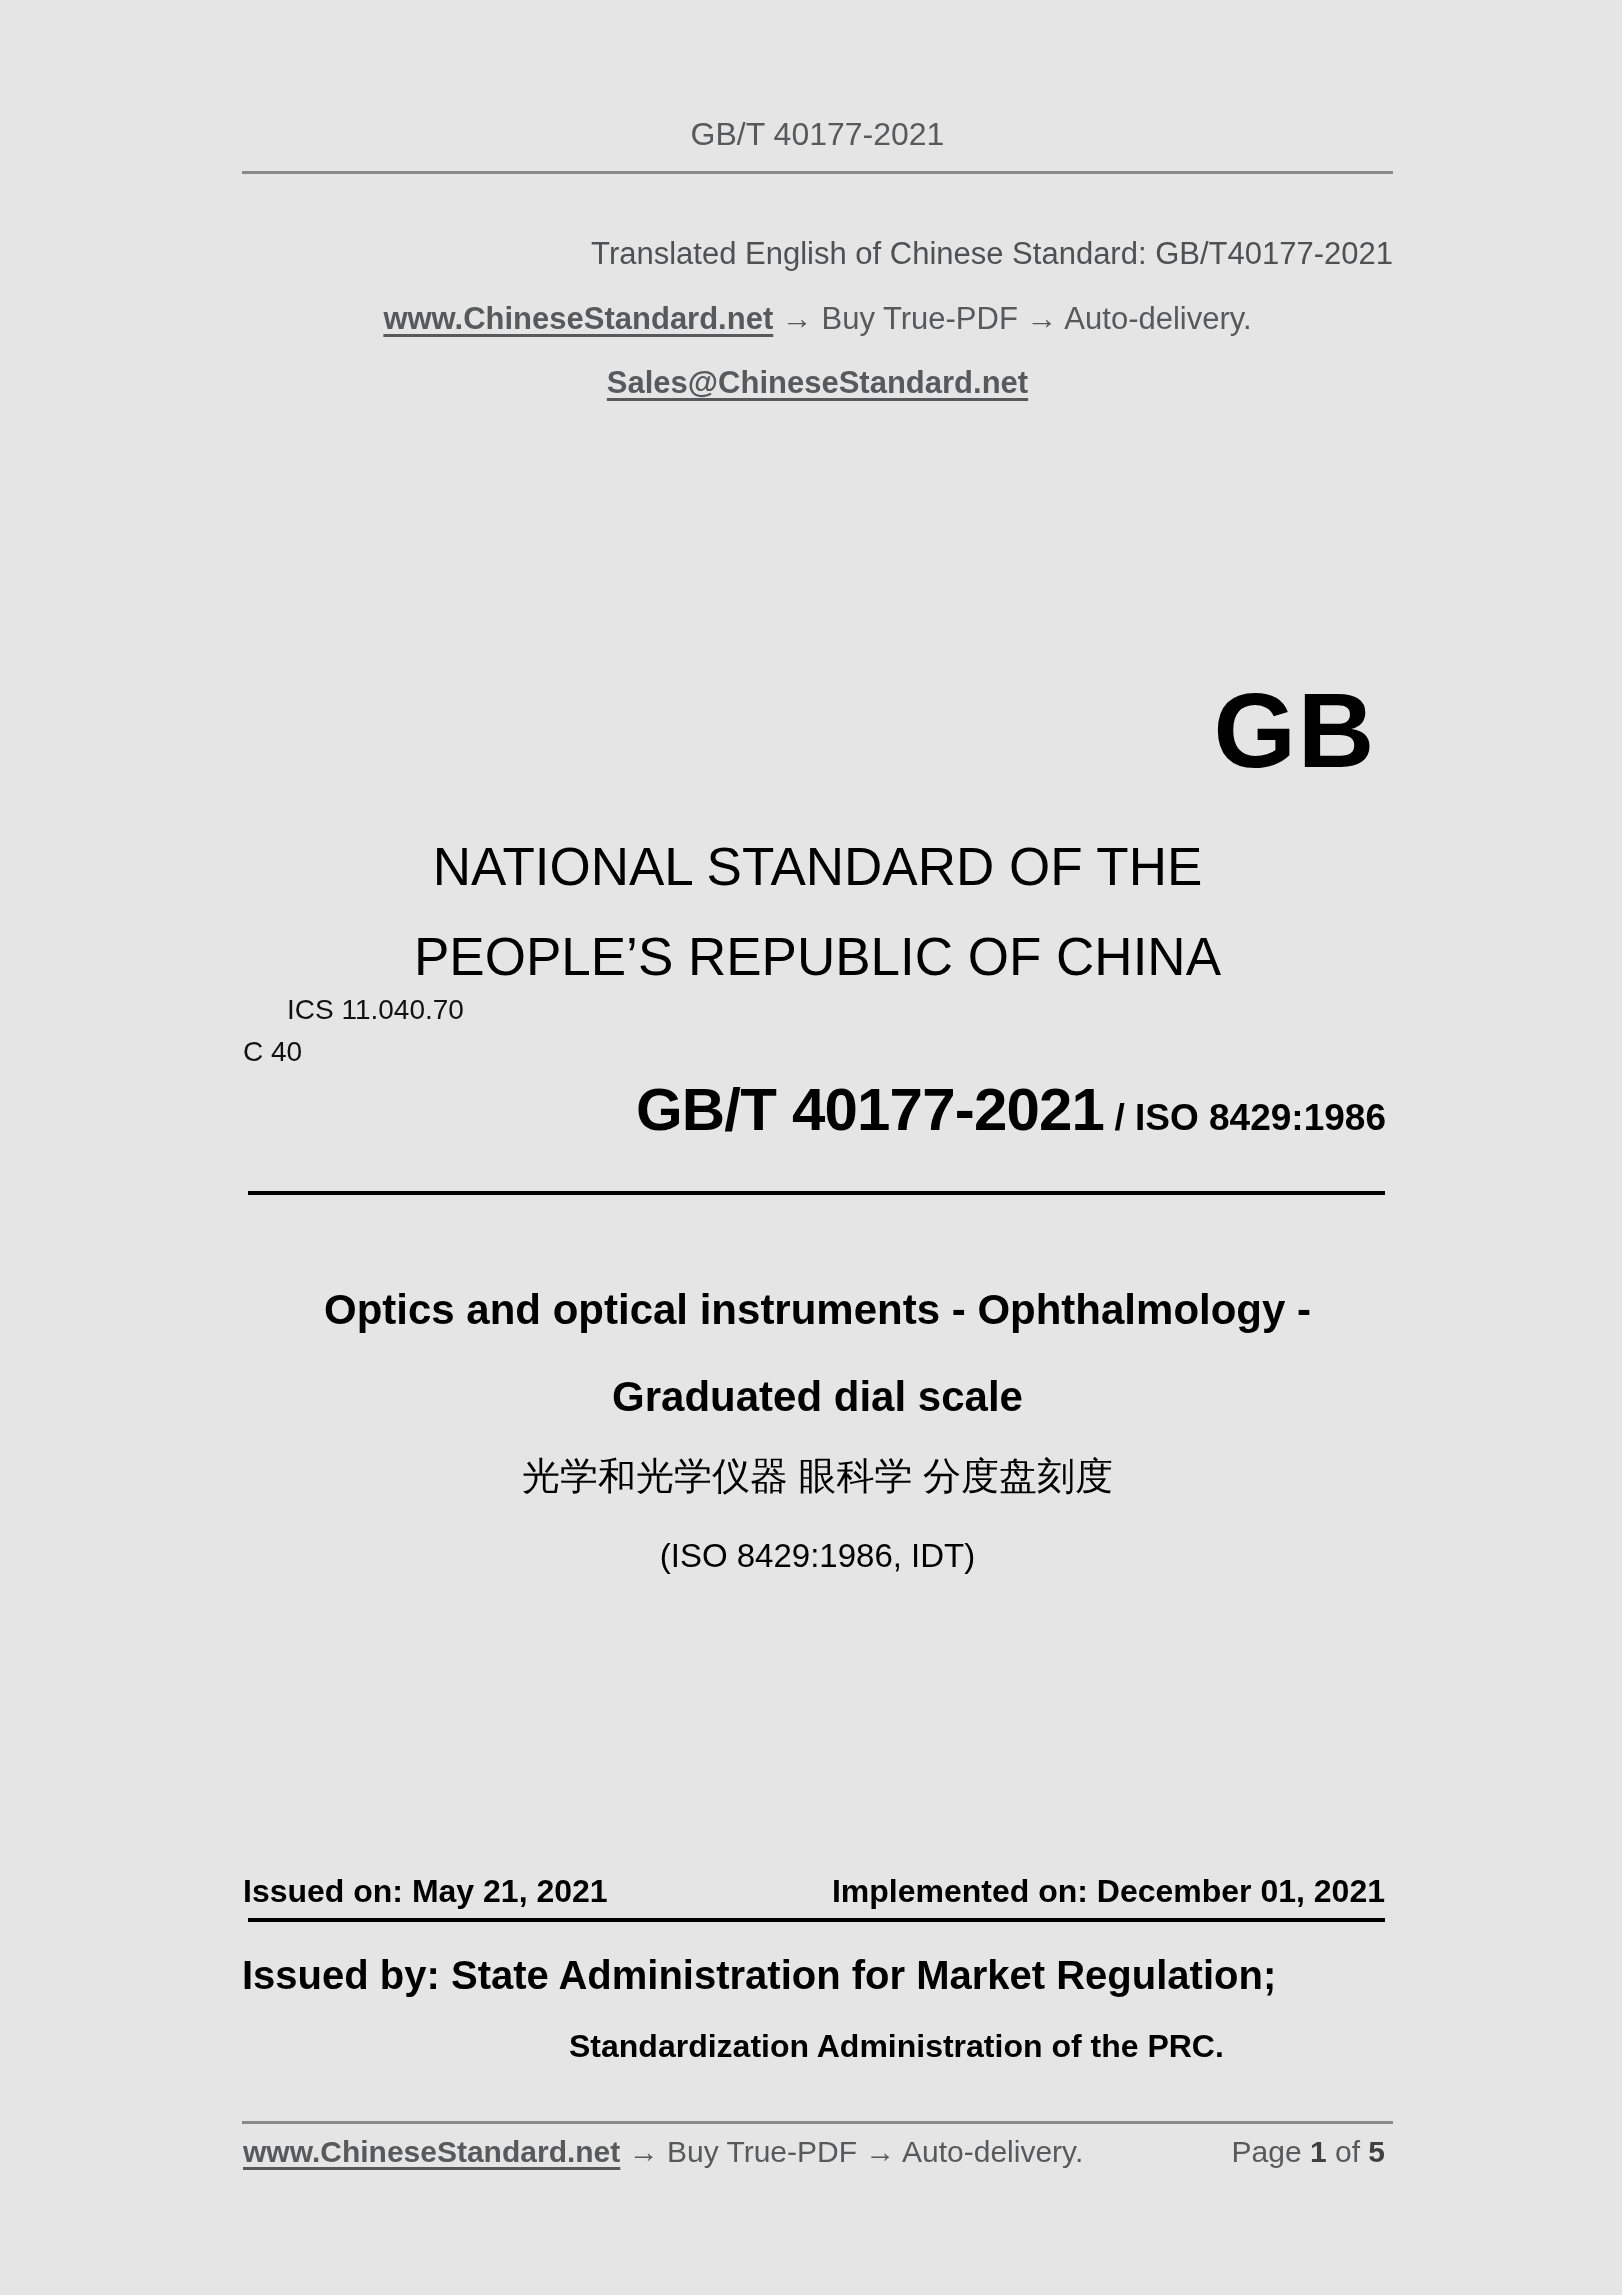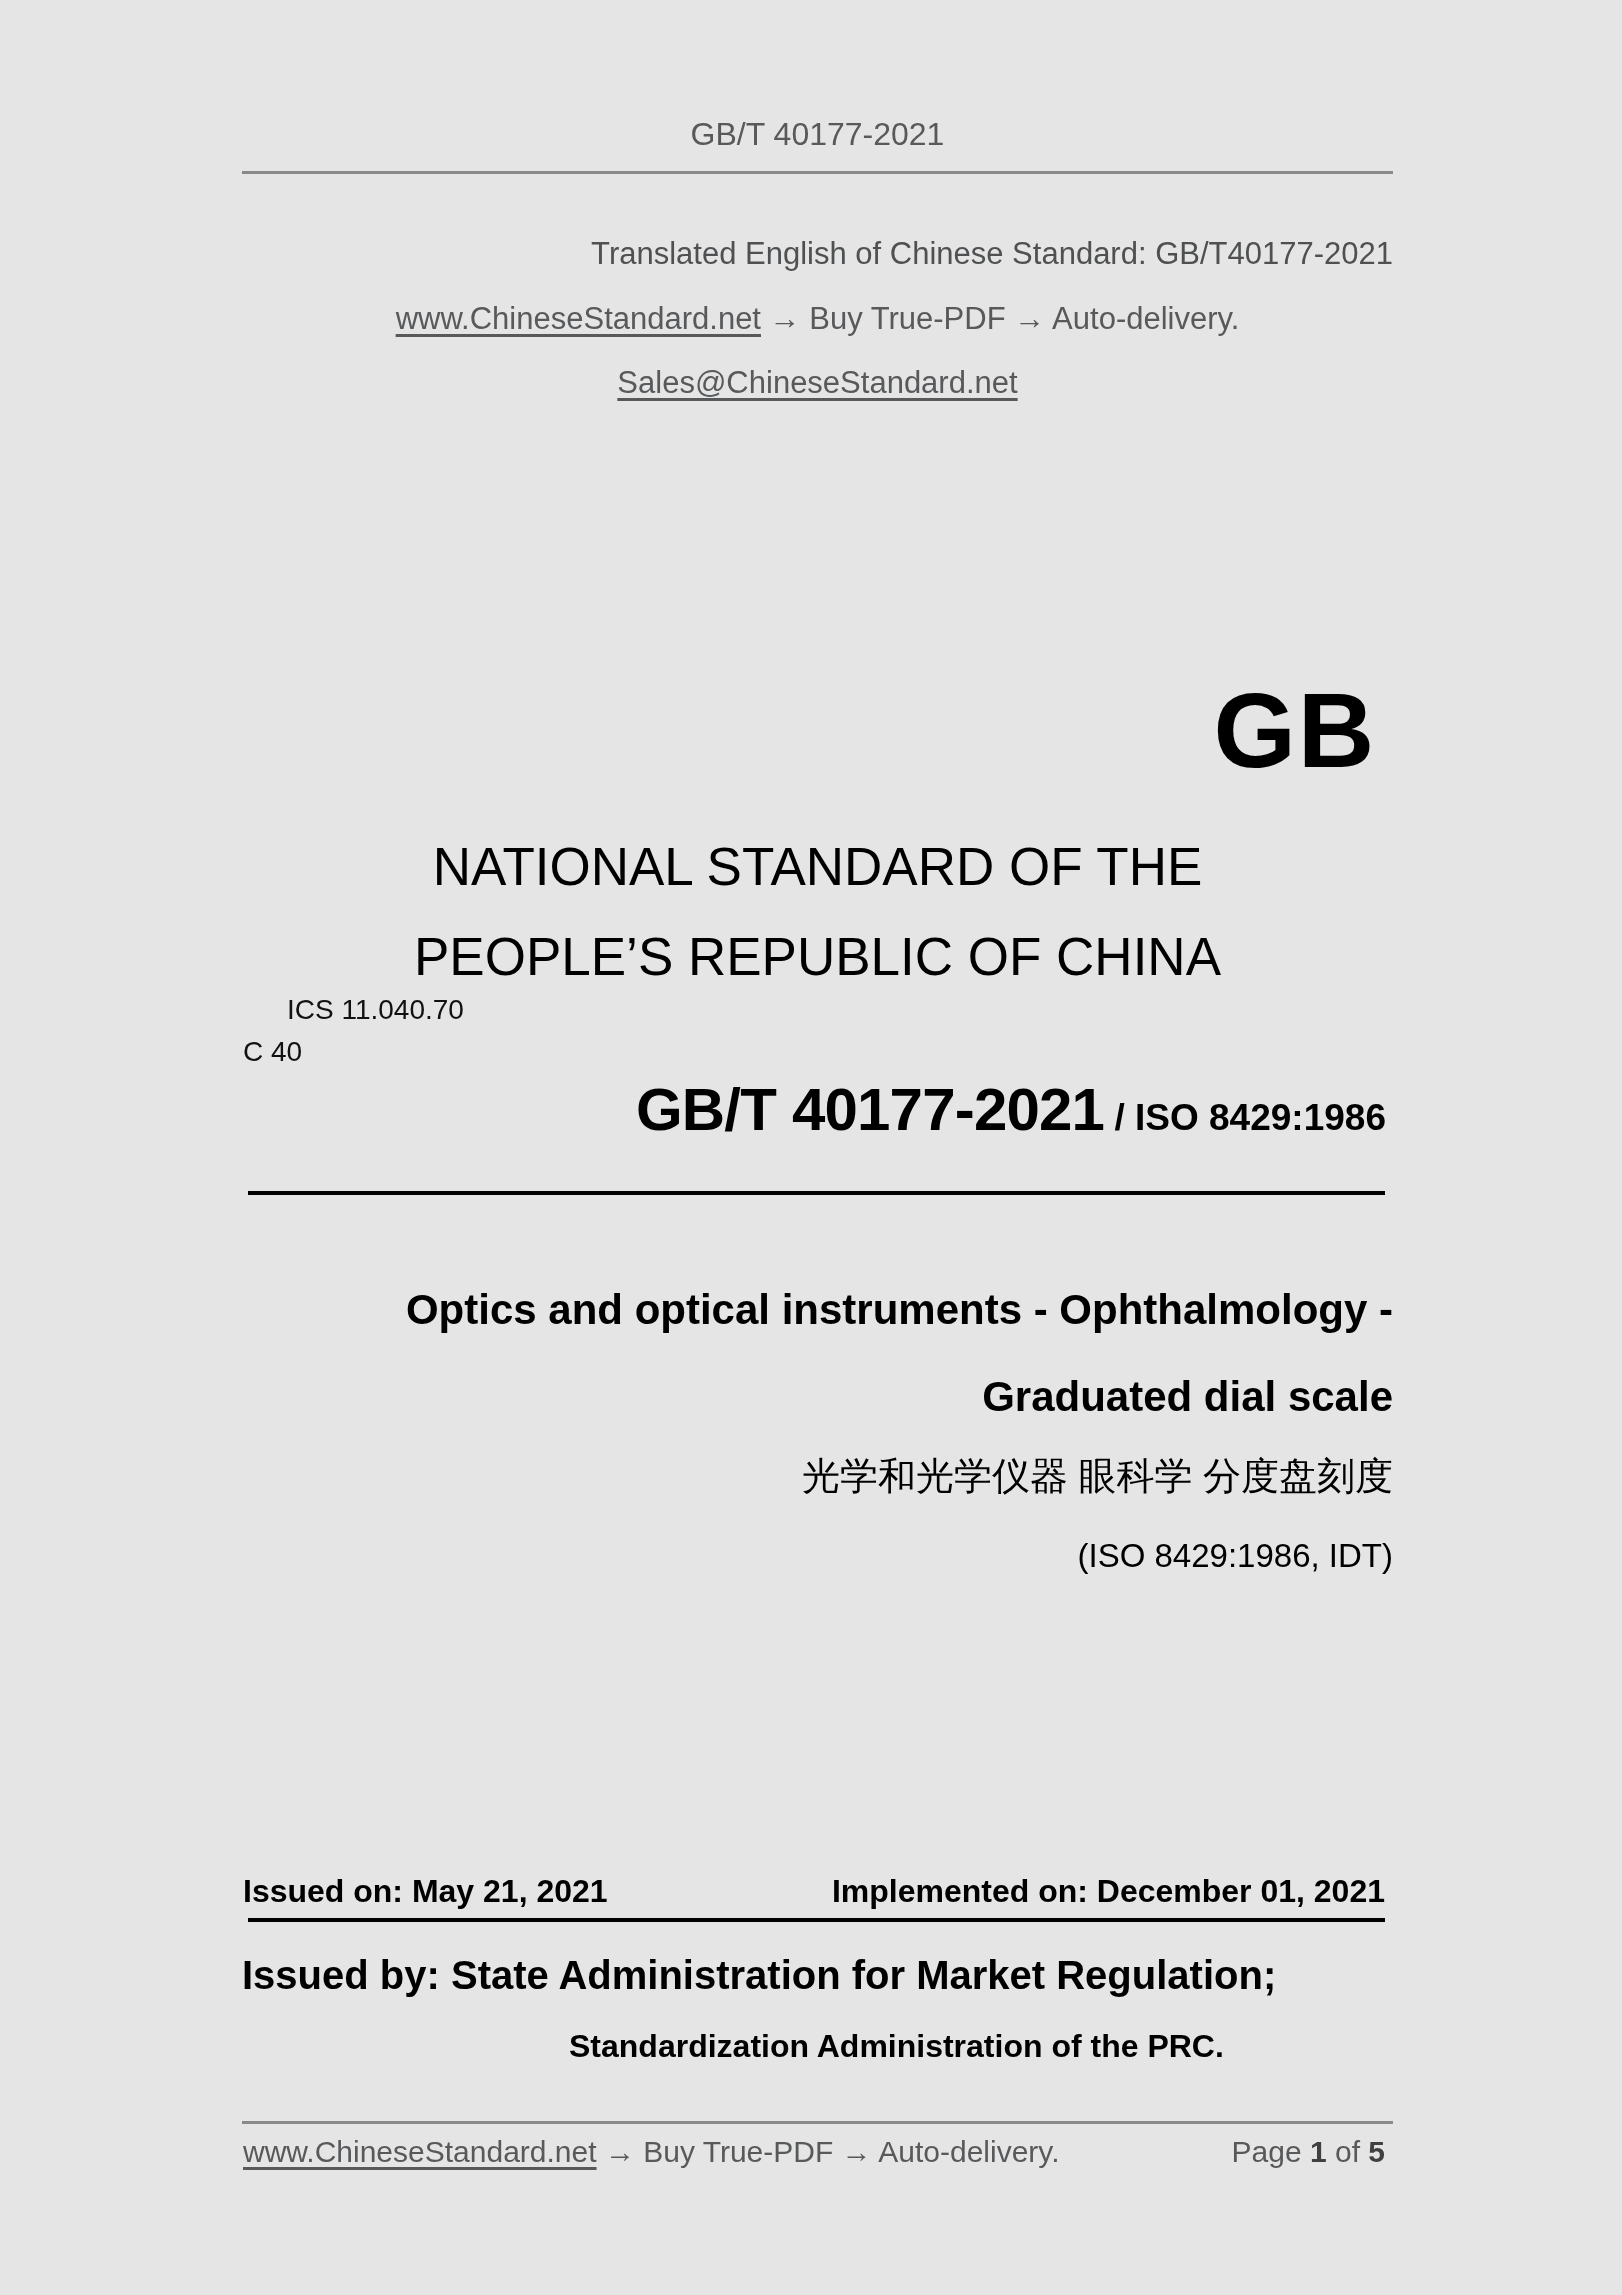--- a/index.html
+++ b/index.html
@@ -29,21 +29,21 @@
   .tagline {
     position: absolute; top: 300px; left: 242px; width: 1151px;
     text-align: center; font-size: 31px; color: #58595b; line-height: 1.2;
   }
   .email-row {
     position: absolute; top: 364px; left: 242px; width: 1151px;
     text-align: center; font-size: 31px; color: #58595b; line-height: 1.2;
   }
   a.doc-link {
     color: #58595b; text-decoration: underline;
-    text-decoration-thickness: 2.5px; text-underline-offset: 5px; cursor: pointer;
+    text-decoration-thickness: 2.5px; text-underline-offset: 5px; cursor: pointer; font-weight: bold;
   }
 
   
   .gb-logo {
     position: absolute; top: 677px; right: 247px;
     font-size: 106px; font-weight: bold; color: #000; line-height: 1;
     letter-spacing: 1.7px;
   }
   .nat-line1, .nat-line2 {
     position: absolute; left: 242px; width: 1151px; text-align: center;
@@ -63,21 +63,21 @@
   .stdnum .iso { font-size: 37px; font-weight: bold; letter-spacing: 0; }
 
   .rule {
     position: absolute; left: 248px; width: 1137px; height: 4.2px; background: #000;
   }
   .rule1 { top: 1191px; }
   .rule2 { top: 1918px; }
 
   
   .title-en1, .title-en2, .title-zh, .title-iso {
-    position: absolute; left: 242px; width: 1151px; text-align: right; line-height: 1.1;
+    position: absolute; left: 242px; width: 1151px; text-align: center; line-height: 1.1;
   }
   .title-en1 { top: 1287px; font-size: 42px; font-weight: bold; }
   .title-en2 { top: 1374px; font-size: 42px; font-weight: bold; }
   .title-zh  { top: 1456px; font-size: 38px; font-weight: normal; }
   .title-iso { top: 1538px; font-size: 33px; }
 
   
   .issued-on {
     position: absolute; top: 1873px; left: 243px;
     font-size: 32px; font-weight: bold; white-space: nowrap; text-align: center;

